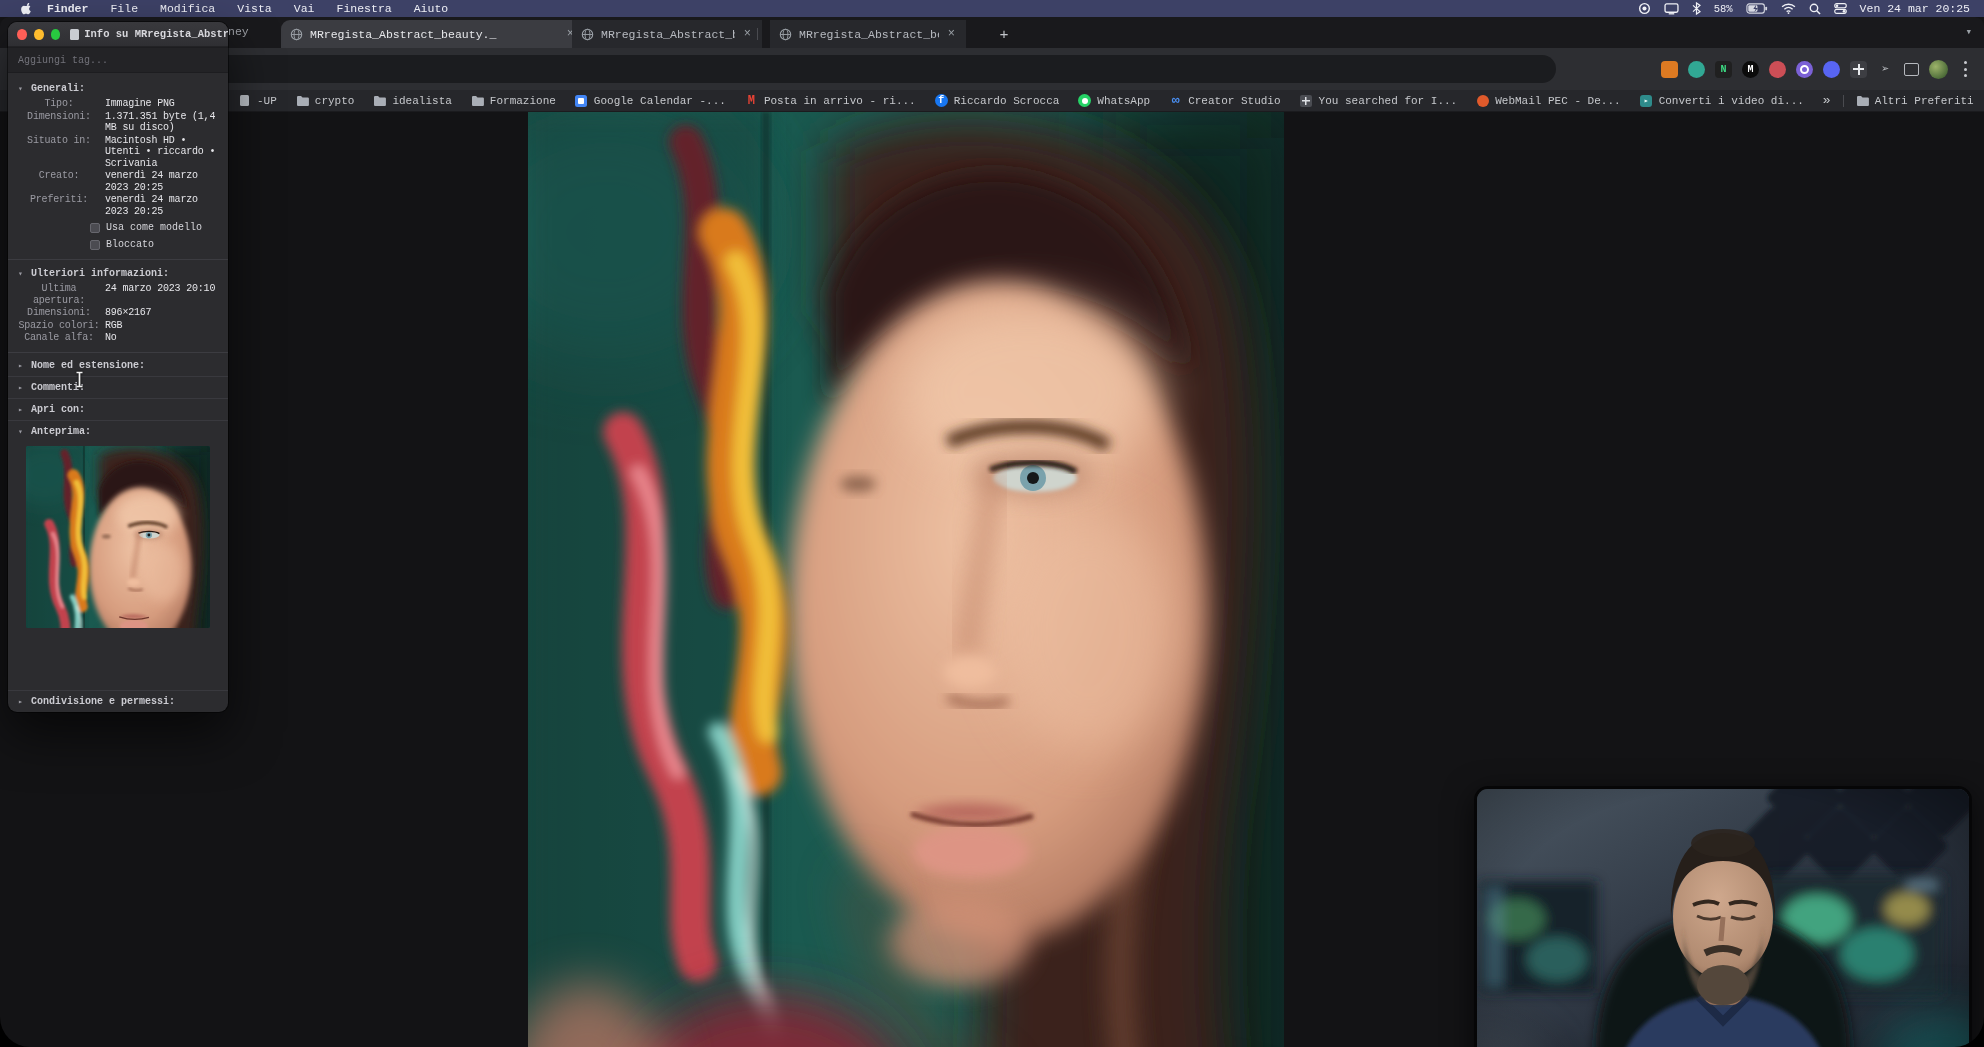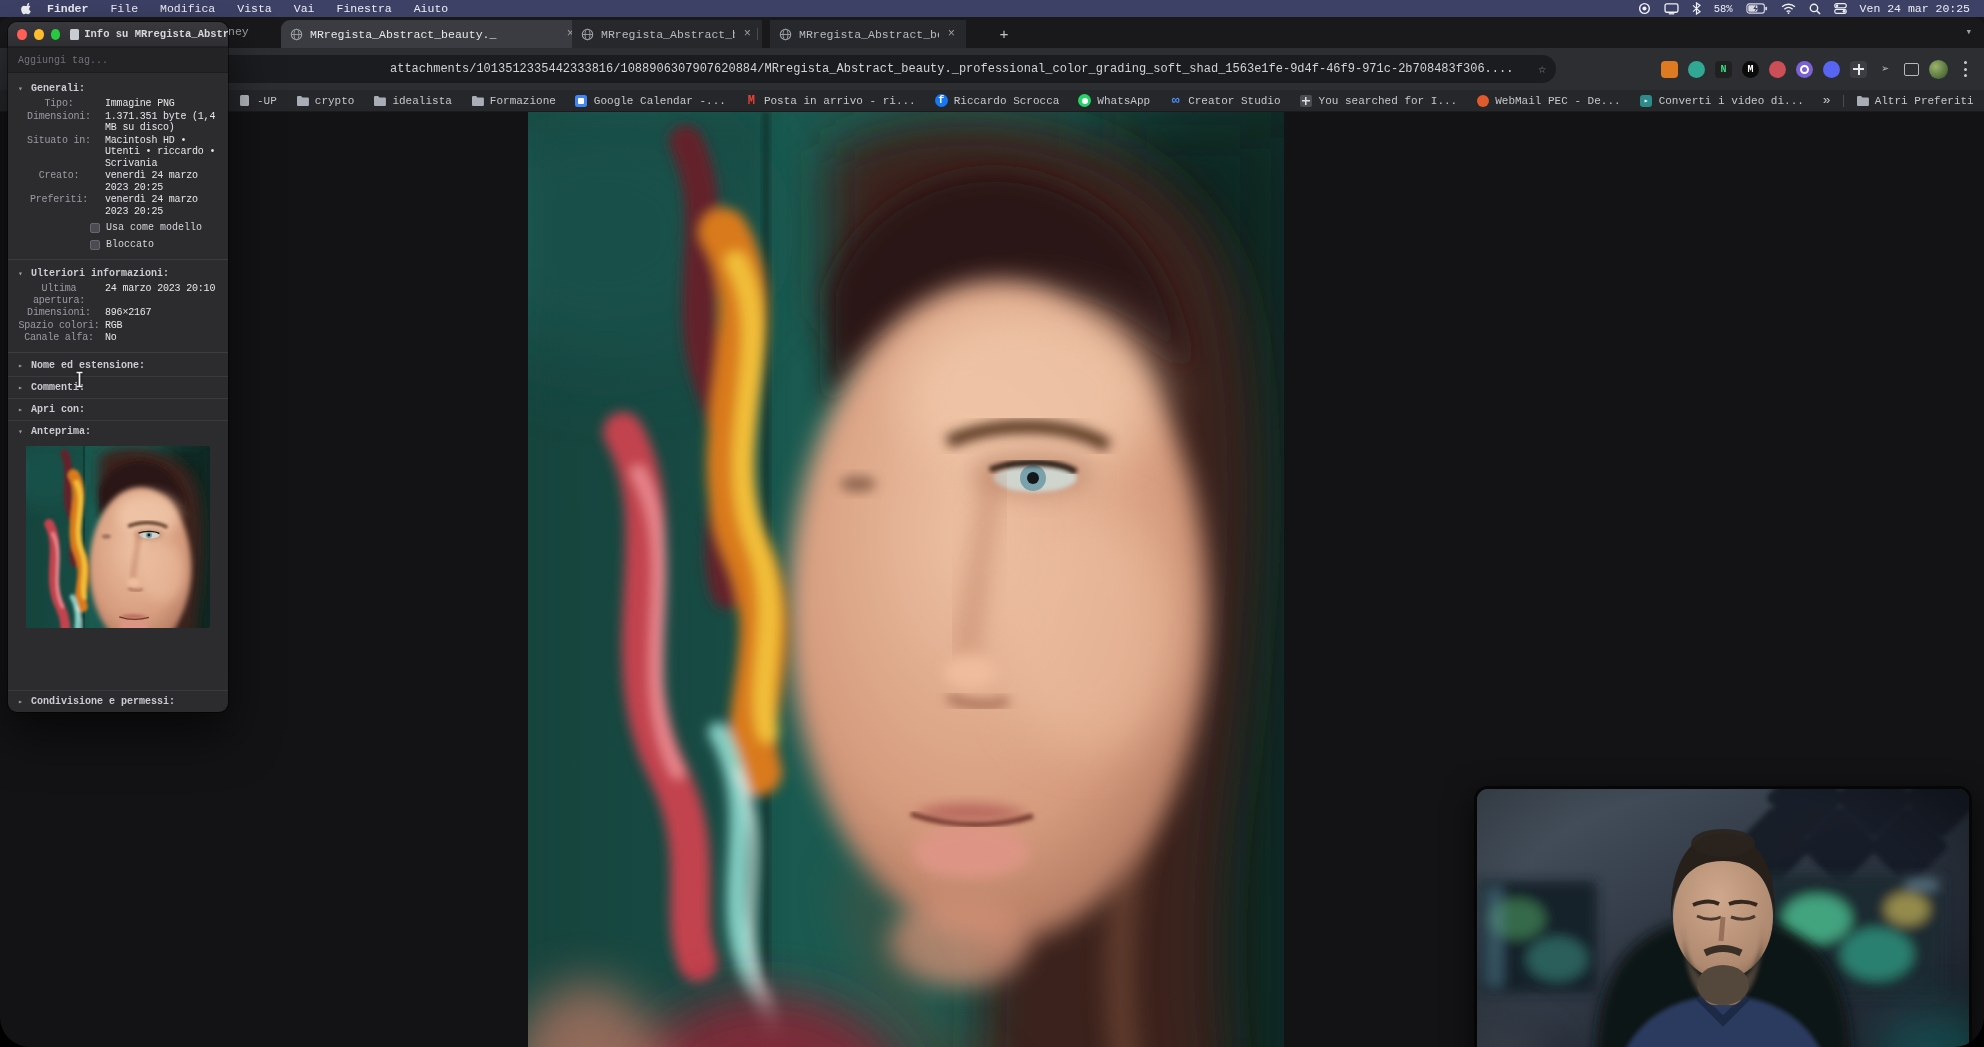--- a/index.html
+++ b/index.html
@@ -385,21 +385,20 @@
         </span>
         <span class="tab-label">MRregista_Abstract_beauty._</span>
         <span class="tab-close">×</span>
       </div>
       <div class="newtab-btn">+</div>
       <div class="tabstrip-chevron">▾</div>
     </div>
 
     <div class="toolbar">
       <div class="omnibox">
-        <span class="url-text">attachments/1013512335442333816/1088906307907620884/MRregista_Abstract_beauty._professional_color_grading_soft_shad_1563e1fe-9d4f-46f9-971c-2b708483f306....</span>
         <span class="omni-star">☆</span>
       </div>
       <div class="ext-row">
         <span class="ext ext-orange"></span>
         <span class="ext round ext-teal"></span>
         <span class="ext ext-evernote">N</span>
         <span class="ext round ext-mcircle">M</span>
         <span class="ext round ext-red"></span>
         <span class="ext round ext-purplering"></span>
         <span class="ext round ext-discord"></span>

